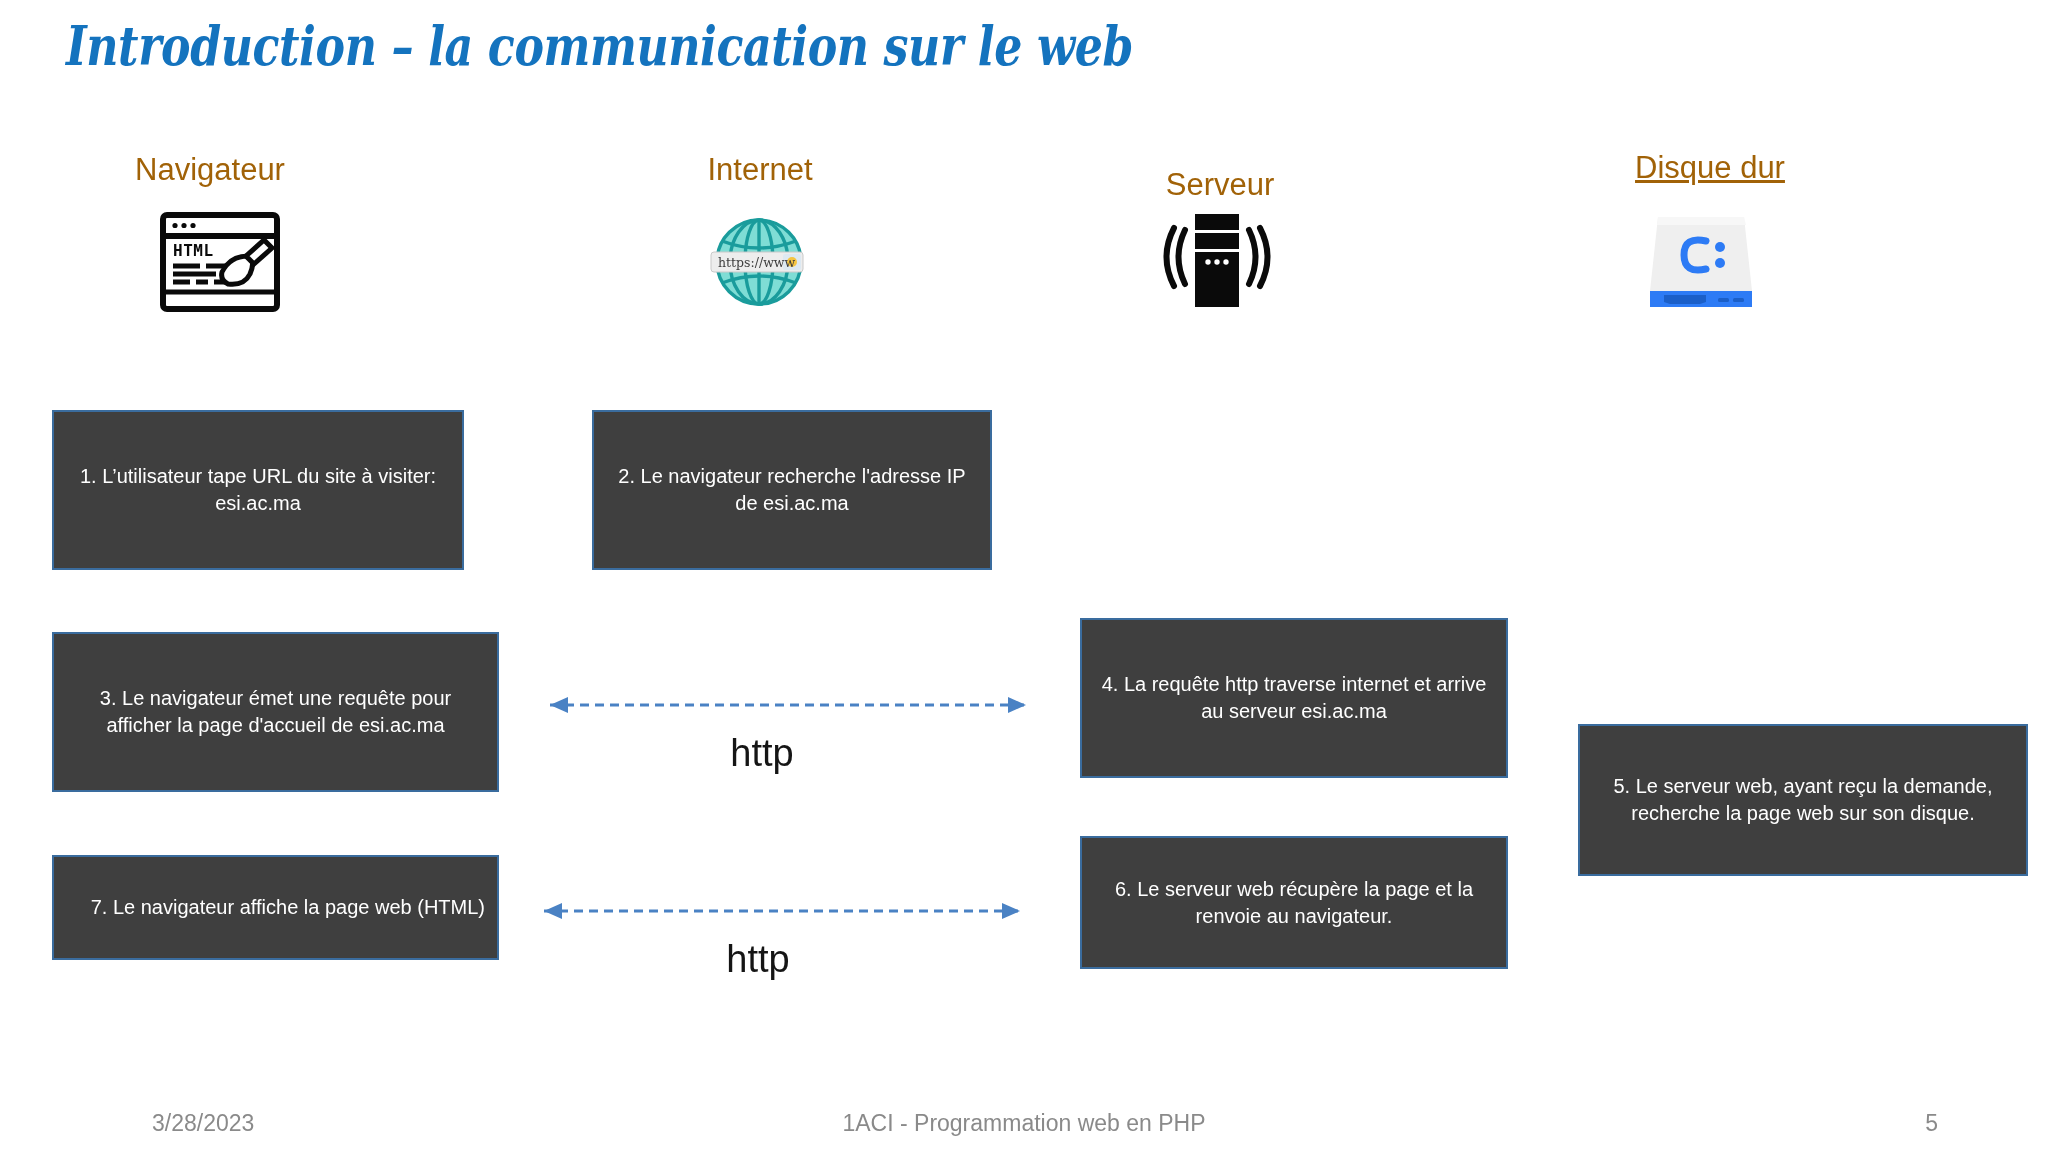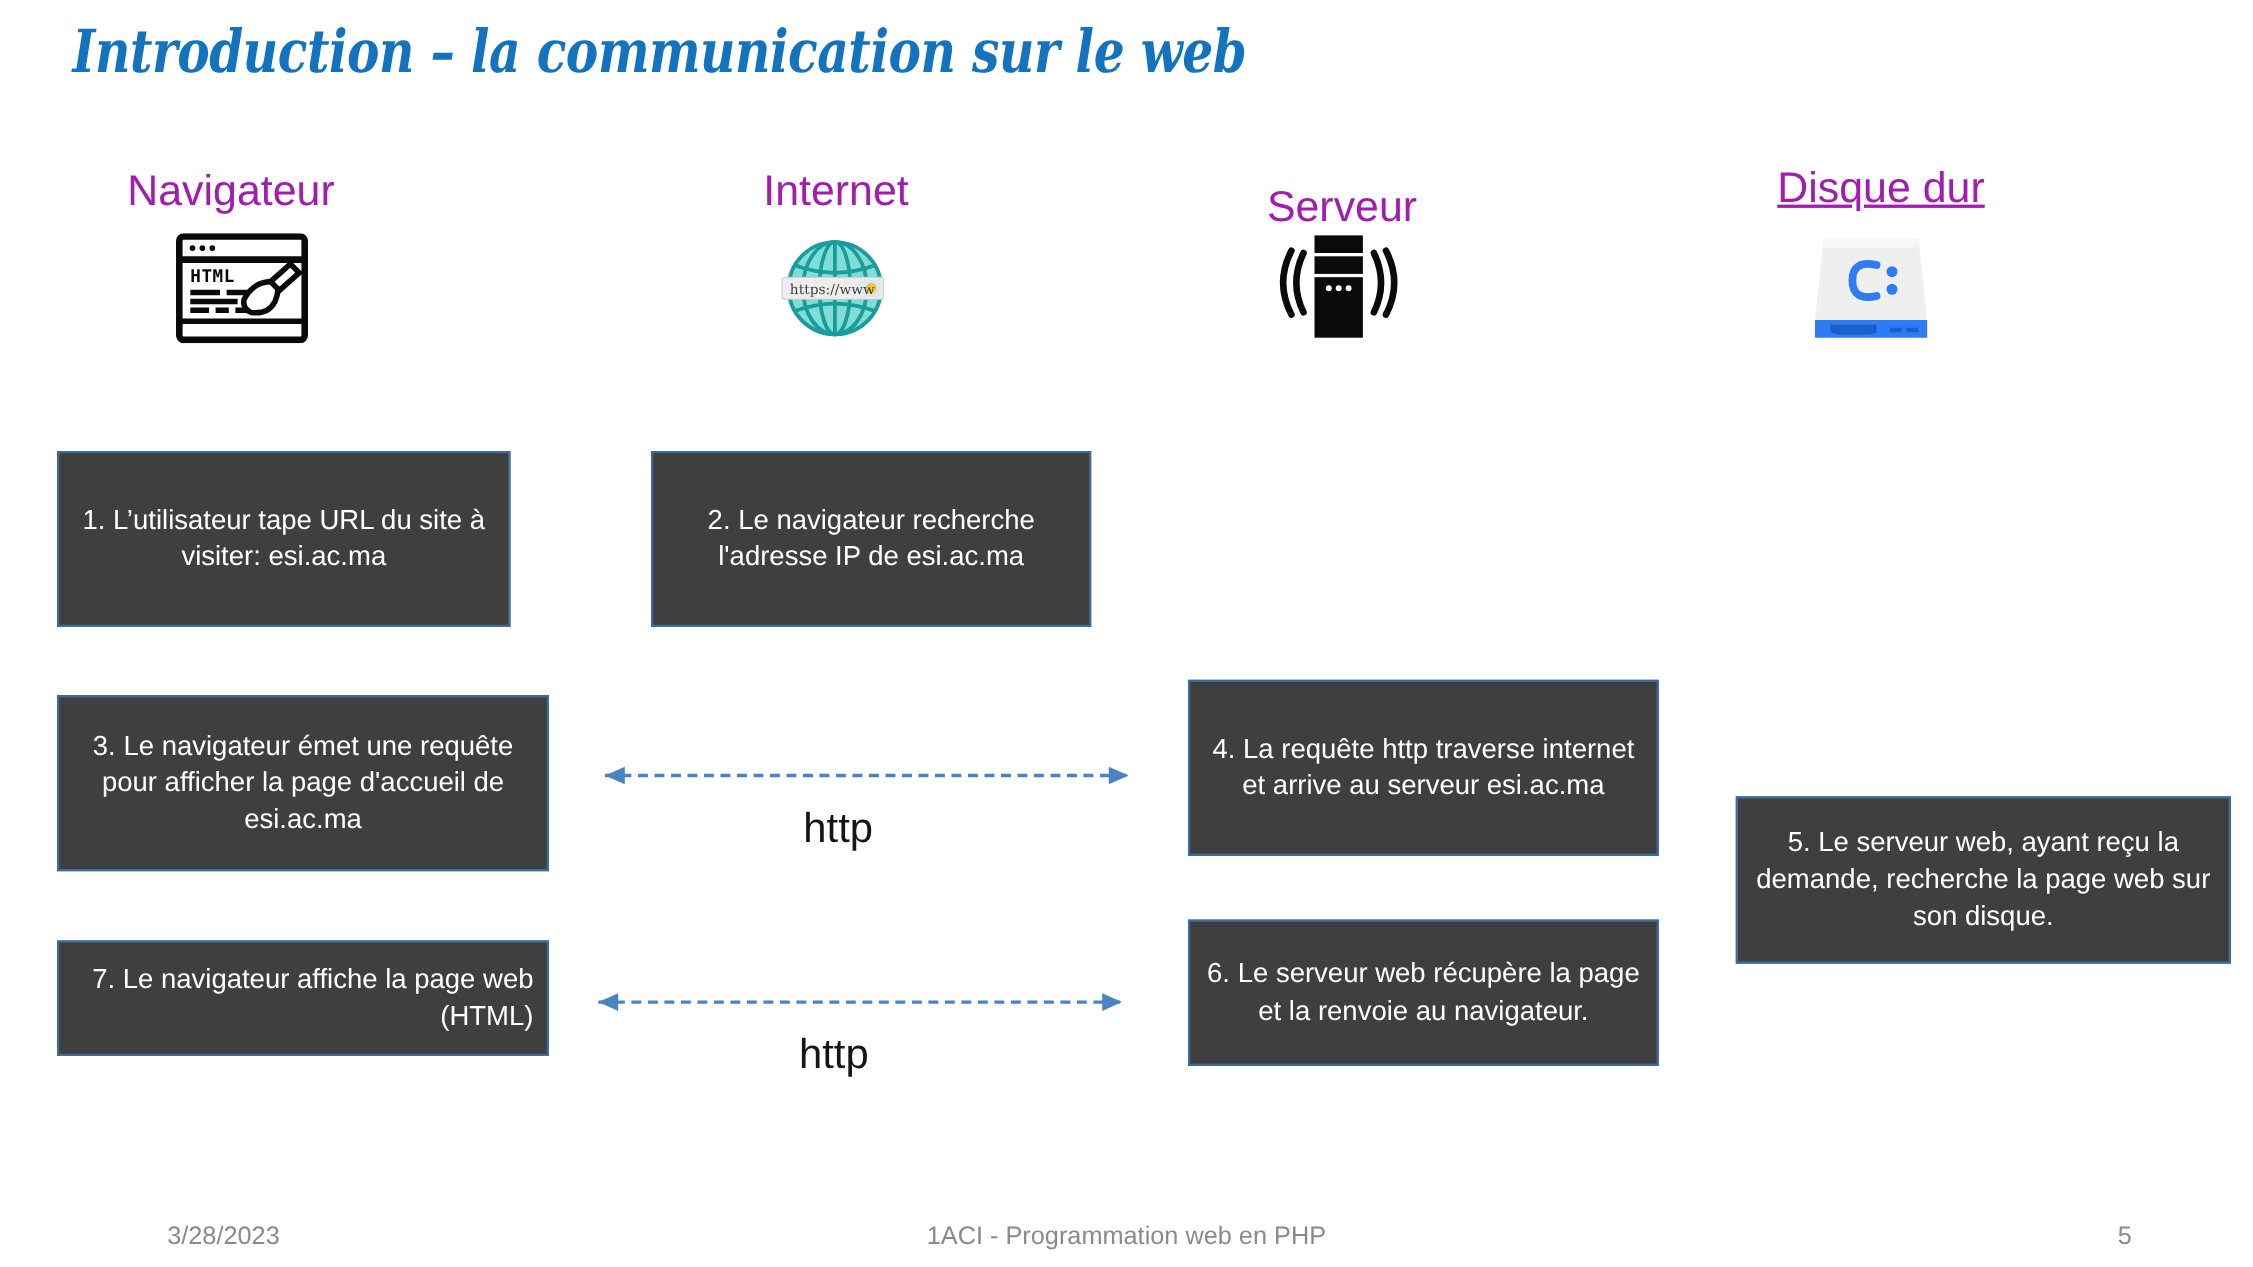--- a/index.html
+++ b/index.html
@@ -33,22 +33,22 @@
     color: #1473BE;
     letter-spacing: -0.5px;
     white-space: nowrap;
     transform: scaleX(0.82);
     transform-origin: left center;
   }
 
   
   .col-head {
     position: absolute;
-    font-size: 39px;
-    color: #a21caf;
+    font-size: 31px;
+    color: #a16207;
     text-align: center;
     white-space: nowrap;
   }
   .col-head.c0 { left: 90px;   top: 152px; width: 240px; }
   .col-head.c1 { left: 640px;  top: 152px; width: 240px; }
   .col-head.c2 { left: 1100px; top: 167px; width: 240px; }
   .col-head.c3 { left: 1570px; top: 150px; width: 280px; text-decoration: underline; }
 
   
   .icon-slot {
@@ -59,21 +59,21 @@
   .icon-server   { left: 1155px; top: 212px; width: 120px; height: 100px; }
   .icon-disk     { left: 1640px; top: 205px; width: 120px; height: 110px; }
 
   
   .step-box {
     position: absolute;
     background: #3F3F3F;
     border: 2px solid #3A6C9E;
     box-sizing: border-box;
     color: #FFFFFF;
-    font-size: 25px;
+    font-size: 20px;
     line-height: 1.33;
     display: flex;
     align-items: center;
     justify-content: center;
     text-align: center;
     padding: 16px 12px;
   }
   .step-box .txt { display: block; width: 100%; }
 
   

